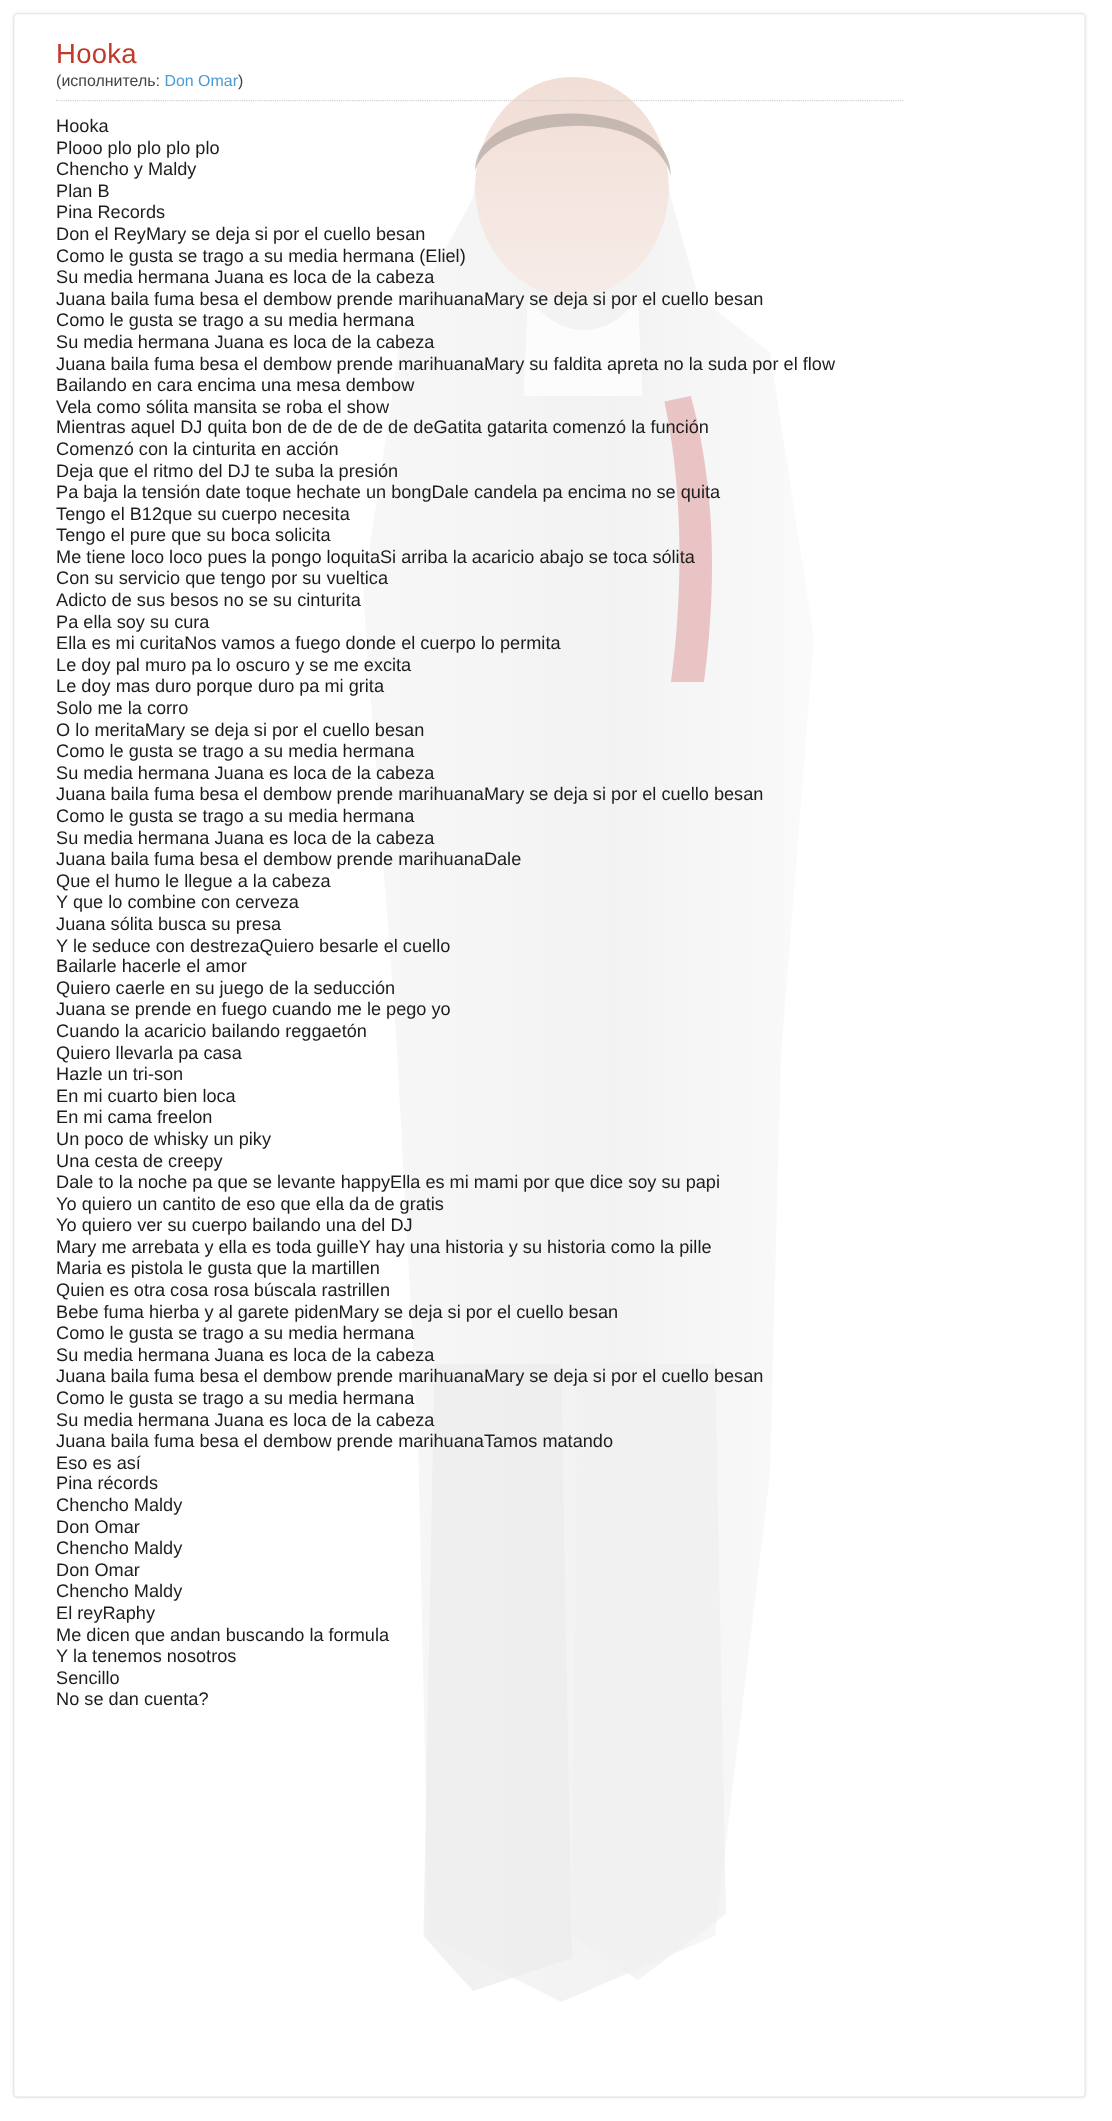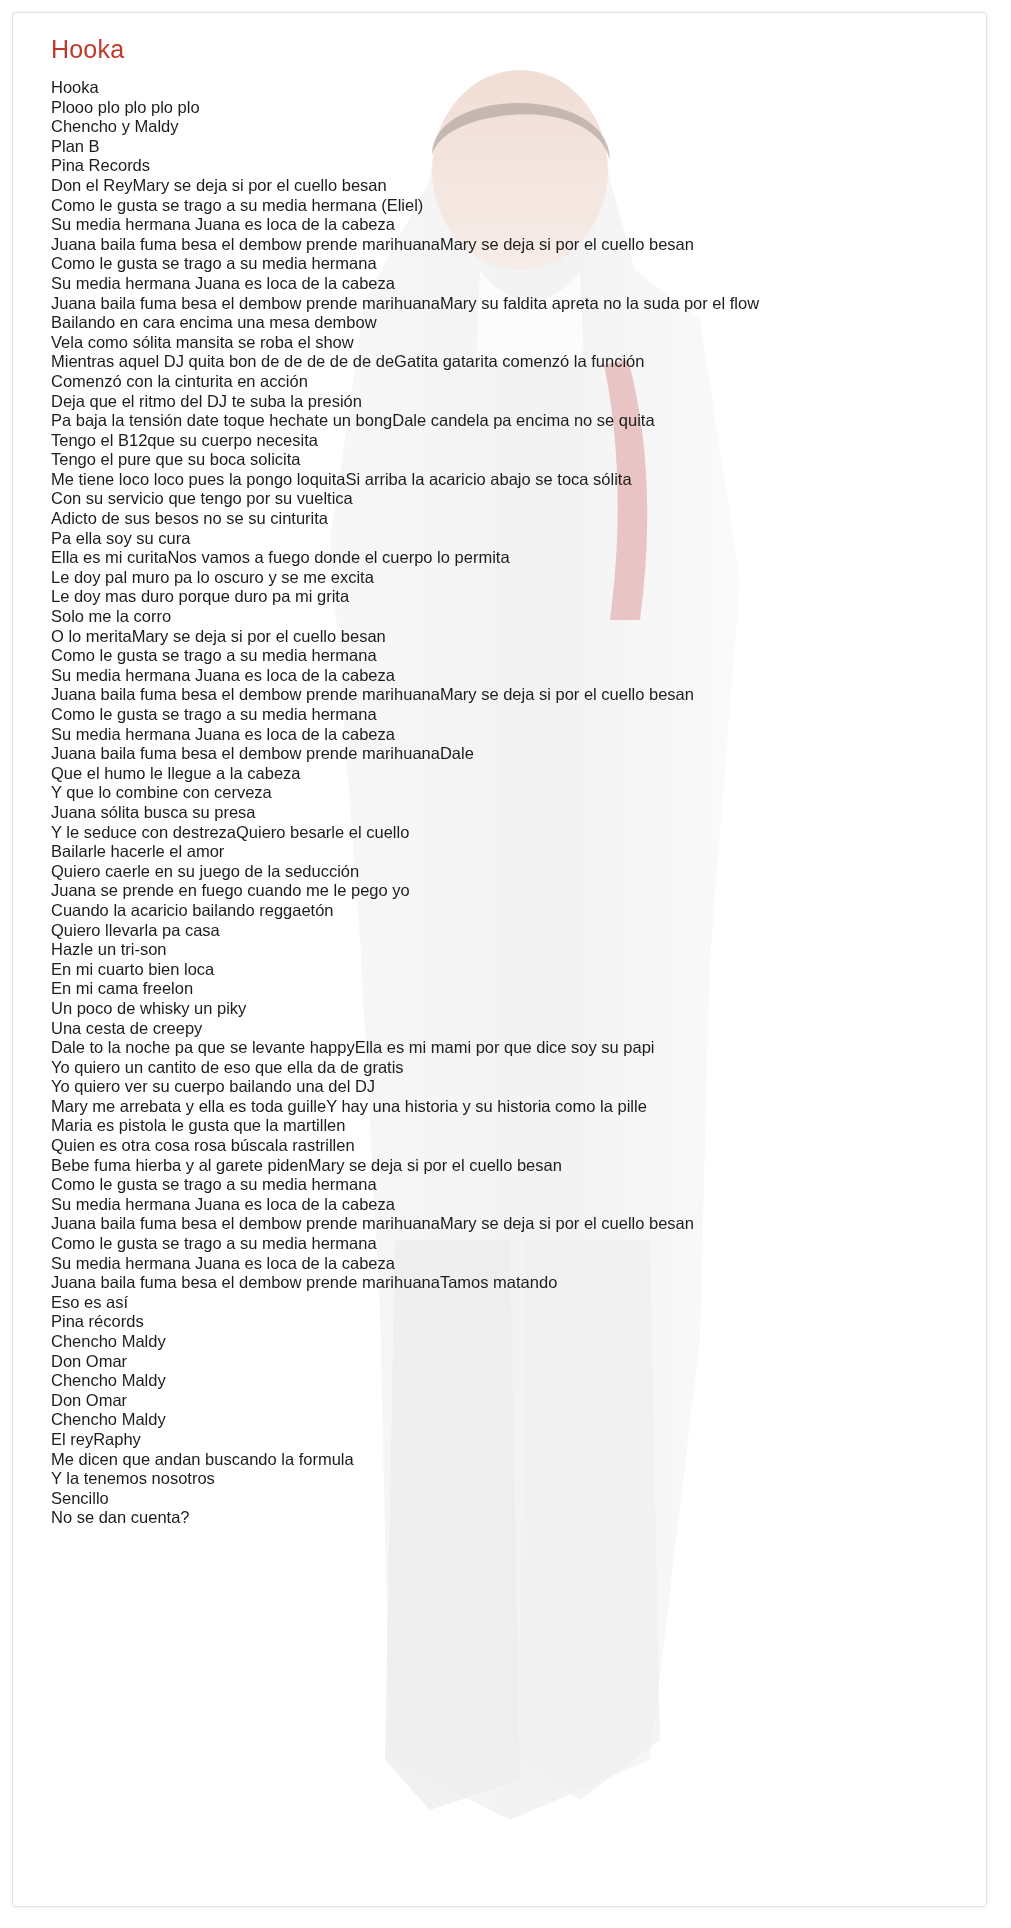--- a/index.html
+++ b/index.html
@@ -103,17 +103,18 @@
     <path d="M448 300 C470 380 472 470 460 560 L430 560 C442 470 440 380 424 305 Z" fill="#c64a4a" opacity="0.55"></path>
     <path d="M300 210 C330 250 370 250 400 212 L404 300 L296 300 Z" fill="#ffffff" opacity="0.8"></path>
 
     <path d="M215 1180 L330 1180 L340 1720 L250 1750 L205 1700 Z" fill="#dedede" opacity="0.8"></path>
     <path d="M345 1180 L470 1180 L480 1680 L400 1740 L340 1700 Z" fill="#e5e5e5" opacity="0.8"></path>
   </svg>
 
   <div class="card">
     <div class="card-inner">
       <h1 class="song-title">Hooka</h1>
+      <div class="artist-line"><span>(исполнитель: </span><a class="artist-link">Don Omar</a><span>)</span></div>
       <div class="lyrics" id="lyrics"><span class="ln">Hooka</span><span class="ln">Plooo plo plo plo plo</span><span class="ln">Chencho y Maldy</span><span class="ln">Plan B</span><span class="ln">Pina Records</span><span class="ln">Don el ReyMary se deja si por el cuello besan</span><span class="ln">Como le gusta se trago a su media hermana (Eliel)</span><span class="ln">Su media hermana Juana es loca de la cabeza</span><span class="ln">Juana baila fuma besa el dembow prende marihuanaMary se deja si por el cuello besan</span><span class="ln">Como le gusta se trago a su media hermana</span><span class="ln">Su media hermana Juana es loca de la cabeza</span><span class="ln">Juana baila fuma besa el dembow prende marihuanaMary su faldita apreta no la suda por el flow</span><span class="ln">Bailando en cara encima una mesa dembow</span><span class="ln">Vela como sólita mansita se roba el show</span><span class="ln">Mientras aquel DJ quita bon de de de de de deGatita gatarita comenzó la función</span><span class="ln">Comenzó con la cinturita en acción</span><span class="ln">Deja que el ritmo del DJ te suba la presión</span><span class="ln">Pa baja la tensión date toque hechate un bongDale candela pa encima no se quita</span><span class="ln">Tengo el B12que su cuerpo necesita</span><span class="ln">Tengo el pure que su boca solicita</span><span class="ln">Me tiene loco loco pues la pongo loquitaSi arriba la acaricio abajo se toca sólita</span><span class="ln">Con su servicio que tengo por su vueltica</span><span class="ln">Adicto de sus besos no se su cinturita</span><span class="ln">Pa ella soy su cura</span><span class="ln">Ella es mi curitaNos vamos a fuego donde el cuerpo lo permita</span><span class="ln">Le doy pal muro pa lo oscuro y se me excita</span><span class="ln">Le doy mas duro porque duro pa mi grita</span><span class="ln">Solo me la corro</span><span class="ln">O lo meritaMary se deja si por el cuello besan</span><span class="ln">Como le gusta se trago a su media hermana</span><span class="ln">Su media hermana Juana es loca de la cabeza</span><span class="ln">Juana baila fuma besa el dembow prende marihuanaMary se deja si por el cuello besan</span><span class="ln">Como le gusta se trago a su media hermana</span><span class="ln">Su media hermana Juana es loca de la cabeza</span><span class="ln">Juana baila fuma besa el dembow prende marihuanaDale</span><span class="ln">Que el humo le llegue a la cabeza</span><span class="ln">Y que lo combine con cerveza</span><span class="ln">Juana sólita busca su presa</span><span class="ln">Y le seduce con destrezaQuiero besarle el cuello</span><span class="ln">Bailarle hacerle el amor</span><span class="ln">Quiero caerle en su juego de la seducción</span><span class="ln">Juana se prende en fuego cuando me le pego yo</span><span class="ln">Cuando la acaricio bailando reggaetón</span><span class="ln">Quiero llevarla pa casa</span><span class="ln">Hazle un tri-son</span><span class="ln">En mi cuarto bien loca</span><span class="ln">En mi cama freelon</span><span class="ln">Un poco de whisky un piky</span><span class="ln">Una cesta de creepy</span><span class="ln">Dale to la noche pa que se levante happyElla es mi mami por que dice soy su papi</span><span class="ln">Yo quiero un cantito de eso que ella da de gratis</span><span class="ln">Yo quiero ver su cuerpo bailando una del DJ</span><span class="ln">Mary me arrebata y ella es toda guilleY hay una historia y su historia como la pille</span><span class="ln">Maria es pistola le gusta que la martillen</span><span class="ln">Quien es otra cosa rosa búscala rastrillen</span><span class="ln">Bebe fuma hierba y al garete pidenMary se deja si por el cuello besan</span><span class="ln">Como le gusta se trago a su media hermana</span><span class="ln">Su media hermana Juana es loca de la cabeza</span><span class="ln">Juana baila fuma besa el dembow prende marihuanaMary se deja si por el cuello besan</span><span class="ln">Como le gusta se trago a su media hermana</span><span class="ln">Su media hermana Juana es loca de la cabeza</span><span class="ln">Juana baila fuma besa el dembow prende marihuanaTamos matando</span><span class="ln">Eso es así</span><span class="ln">Pina récords</span><span class="ln">Chencho Maldy</span><span class="ln">Don Omar</span><span class="ln">Chencho Maldy</span><span class="ln">Don Omar</span><span class="ln">Chencho Maldy</span><span class="ln">El reyRaphy</span><span class="ln">Me dicen que andan buscando la formula</span><span class="ln">Y la tenemos nosotros</span><span class="ln">Sencillo</span><span class="ln">No se dan cuenta?</span></div>
     </div>
   </div>
 
 </div>
 
 </body></html>

